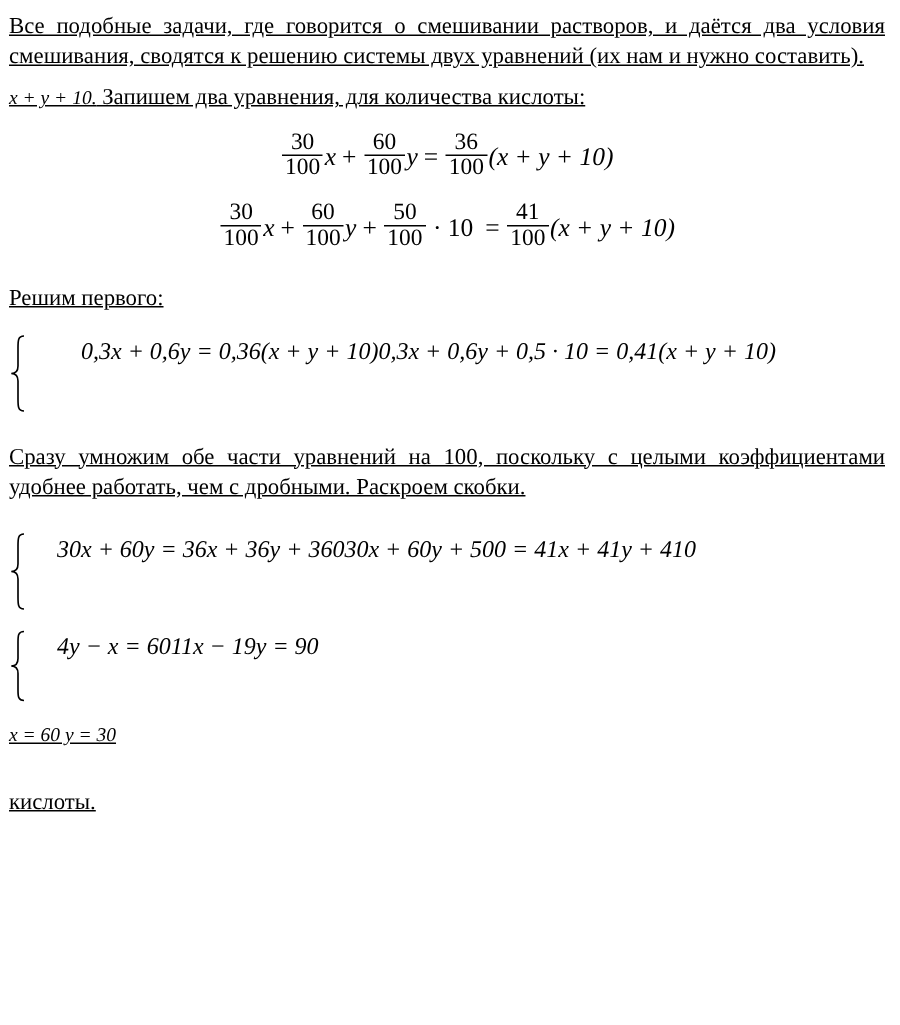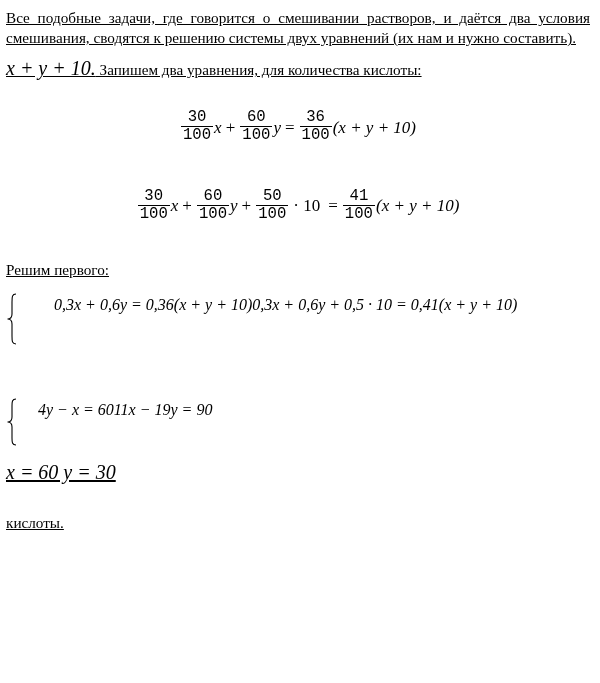--- a/index.html
+++ b/index.html
@@ -32,24 +32,23 @@
   .gap-l { height: 20px; }
   .it {
     font-style: italic;
   }
   
   .frac {
     display: inline-block;
     vertical-align: middle;
     text-align: center;
     line-height: 1.05;
-    margin: 16px 1px;
+    margin: 0 1px;
     position: relative;
     top: -0.1em;
-    font-family: Liberation Mono, monospace;
   }
   .frac .num {
     display: block;
     padding: 0 2px;
     font-size: 0.92em;
   }
   .frac .den {
     display: block;
     border-top: 1px solid #000;
     padding: 0 2px;
@@ -84,21 +83,21 @@
     flex-direction: row;
     justify-content: center;
     font-size: 16px;
   }
   .eqs .eq {
     white-space: nowrap;
     line-height: 1.5;
   }
   .eq-indent { padding-left: 34px; }
   .eq-indent2 { padding-left: 18px; }
-  .inline-math { font-size: 20px; }
+  .inline-math { font-size: 13px; }
 </style>
 </head>
 <body>
 
 <div class="page">
 
   <p class="para">Все подобные задачи, где говорится о смешивании растворов, и даётся два условия смешивания, сводятся к решению системы двух уравнений (их нам и нужно составить).</p>
 
   <div class="gap-s"></div>
 
@@ -168,23 +167,35 @@
       </svg>
     </span>
     <span class="eqs">
       <span class="eq it eq-indent">0,3x + 0,6y = 0,36(x + y + 10)</span>
       <span class="eq it">0,3x + 0,6y + 0,5 · 10 = 0,41(x + y + 10)</span>
     </span>
   </div>
 
   <div class="gap-l"></div>
 
-
-  <div class="gap-l"></div>
-
+  <p class="para">Сразу умножим обе части уравнений на 100, поскольку с целыми коэффициентами удобнее работать, чем с дробными. Раскроем скобки.</p>
+
+  <div class="gap-l"></div>
+
+  <div class="system">
+    <span class="brace">
+      <svg width="12" height="52" viewBox="0 0 12 52" aria-hidden="true">
+        <path d="M10 1 C6 1 6 4 6 9 L6 21 C6 25 4 26 1.5 26 C4 26 6 27 6 31 L6 43 C6 48 6 51 10 51" fill="none" stroke="#000" stroke-width="1.1"></path>
+      </svg>
+    </span>
+    <span class="eqs">
+      <span class="eq it eq-indent2">30x + 60y = 36x + 36y + 360</span>
+      <span class="eq it">30x + 60y + 500 = 41x + 41y + 410</span>
+    </span>
+  </div>
 
   <div class="gap-m"></div>
 
   <div class="system">
     <span class="brace">
       <svg width="12" height="48" viewBox="0 0 12 48" aria-hidden="true">
         <path d="M10 1 C6 1 6 4 6 8 L6 19 C6 23 4 24 1.5 24 C4 24 6 25 6 29 L6 40 C6 44 6 47 10 47" fill="none" stroke="#000" stroke-width="1.1"></path>
       </svg>
     </span>
     <span class="eqs">

